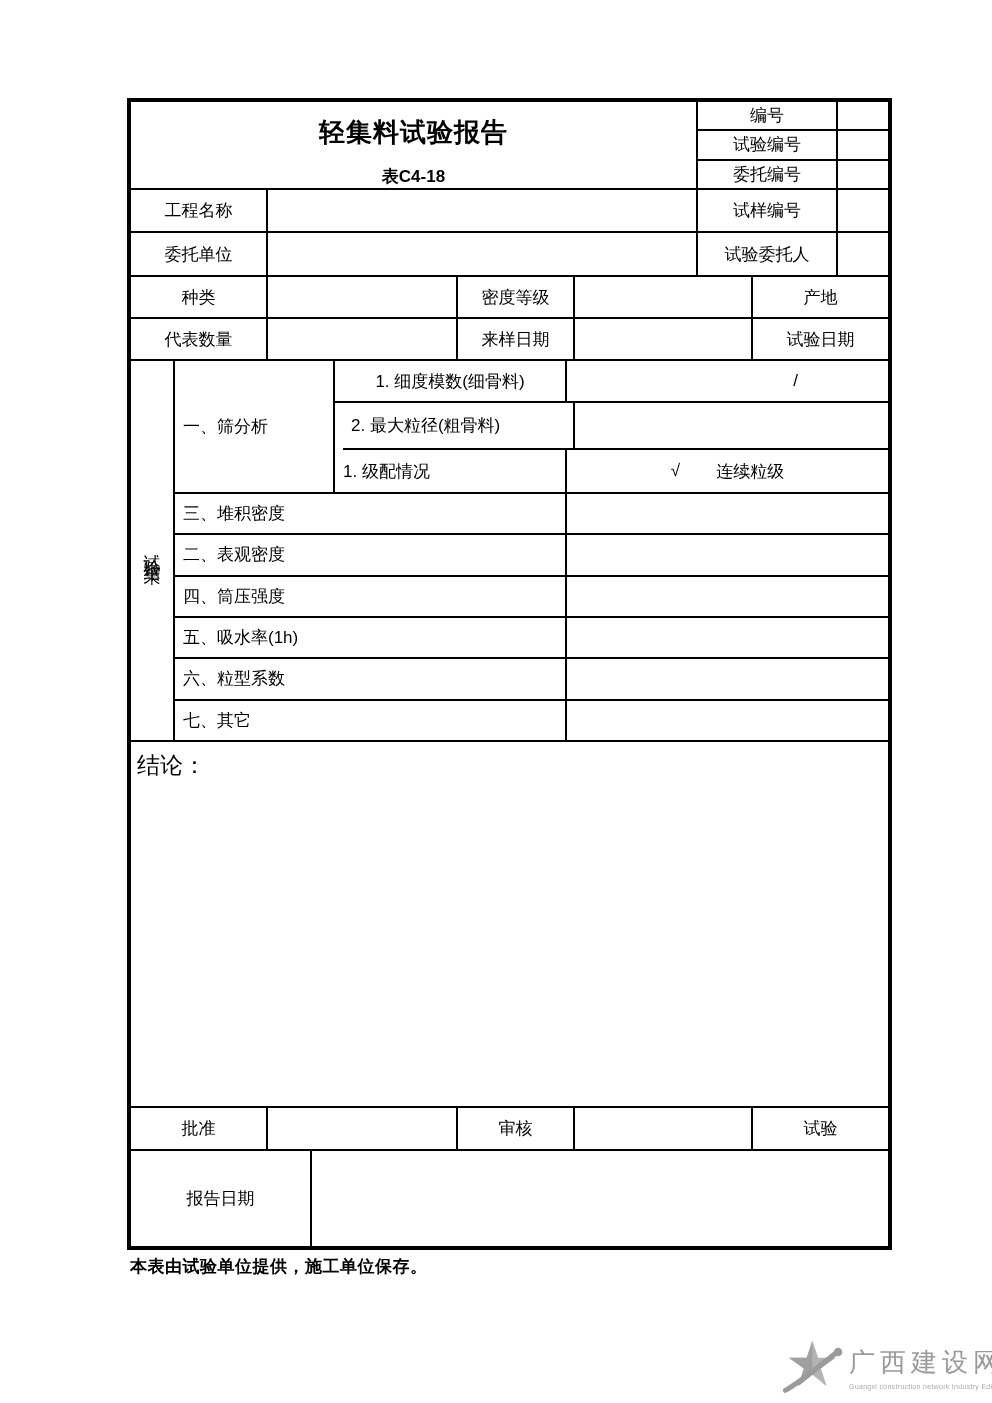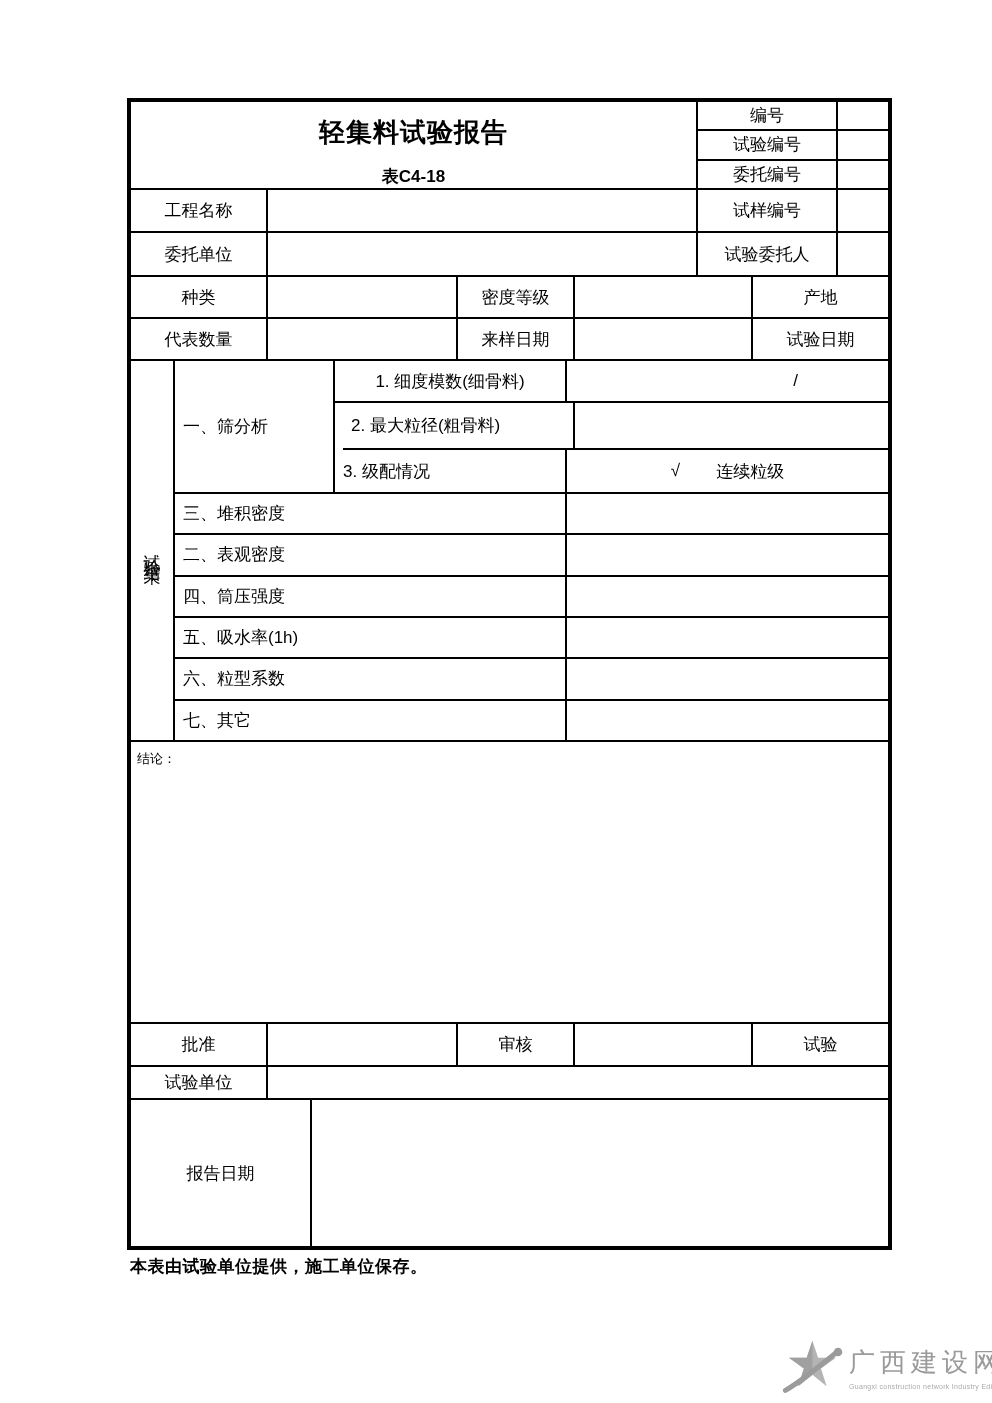--- a/index.html
+++ b/index.html
@@ -57,21 +57,21 @@
   .s-label.padded { padding-left:8px; }
   .s-val { flex:1; display:flex; align-items:center; justify-content:center; }
   .slash-val { justify-content:flex-end; padding-right:90px; }
   .check-gap { display:inline-block; width:36px; }
   .item-row { flex:1; display:flex; border-bottom:2px solid #000; }
   .item-row:last-child { border-bottom:none; }
   .item-label { width:392px; border-right:2px solid #000; display:flex; align-items:center; padding-left:8px; }
   .item-val { flex:1; }
 
   
-  .conclusion { height:282px; display:block; padding:8px 6px; font-size:13px; }
+  .conclusion { height:366px; display:block; padding:8px 6px; font-size:23px; }
 
   
   .r-approve { height:43px; }
   .r-unit { height:33px; }
   .r-date { flex:1;gap:36px; }
   .w-date-label { width:181px; }
 
   .note {
     position:absolute; left:130px; top:1255px;
     font-size:17px; font-weight:bold; letter-spacing:0.5px;
@@ -153,21 +153,21 @@
           <div class="sieve-rows">
             <div class="s-row">
               <div class="s-label centered">1. 细度模数(细骨料)</div>
               <div class="s-val slash-val">/</div>
             </div>
             <div class="s-row">
               <div class="s-label padded">2. 最大粒径(粗骨料)</div>
               <div class="s-val"></div>
             </div>
             <div class="s-row">
-              <div class="s-label padded">3. 级配情况</div>
+              <div class="s-label padded">1. 级配情况</div>
               <div class="s-val">
                 <span>√</span>
                 <span class="check-gap"></span>
                 <span>连续粒级</span>
               </div>
             </div>
           </div>
         </div>
 
         <div class="item-row">
@@ -203,24 +203,20 @@
     </div>
 
     <div class="row r-approve">
       <div class="cell rb c1">批准</div>
       <div class="cell rb c2"></div>
       <div class="cell rb c3">审核</div>
       <div class="cell rb c4"></div>
       <div class="cell c5">试验</div>
     </div>
 
-    <div class="row r-unit">
-      <div class="cell rb c1">试验单位</div>
-      <div class="cell c5"></div>
-    </div>
 
     <div class="row r-date last">
       <div class="cell rb w-date-label">报告日期</div>
       <div class="cell c5"></div>
     </div>
 
   </div>
 
   <div class="note">本表由试验单位提供，施工单位保存。</div>
 

